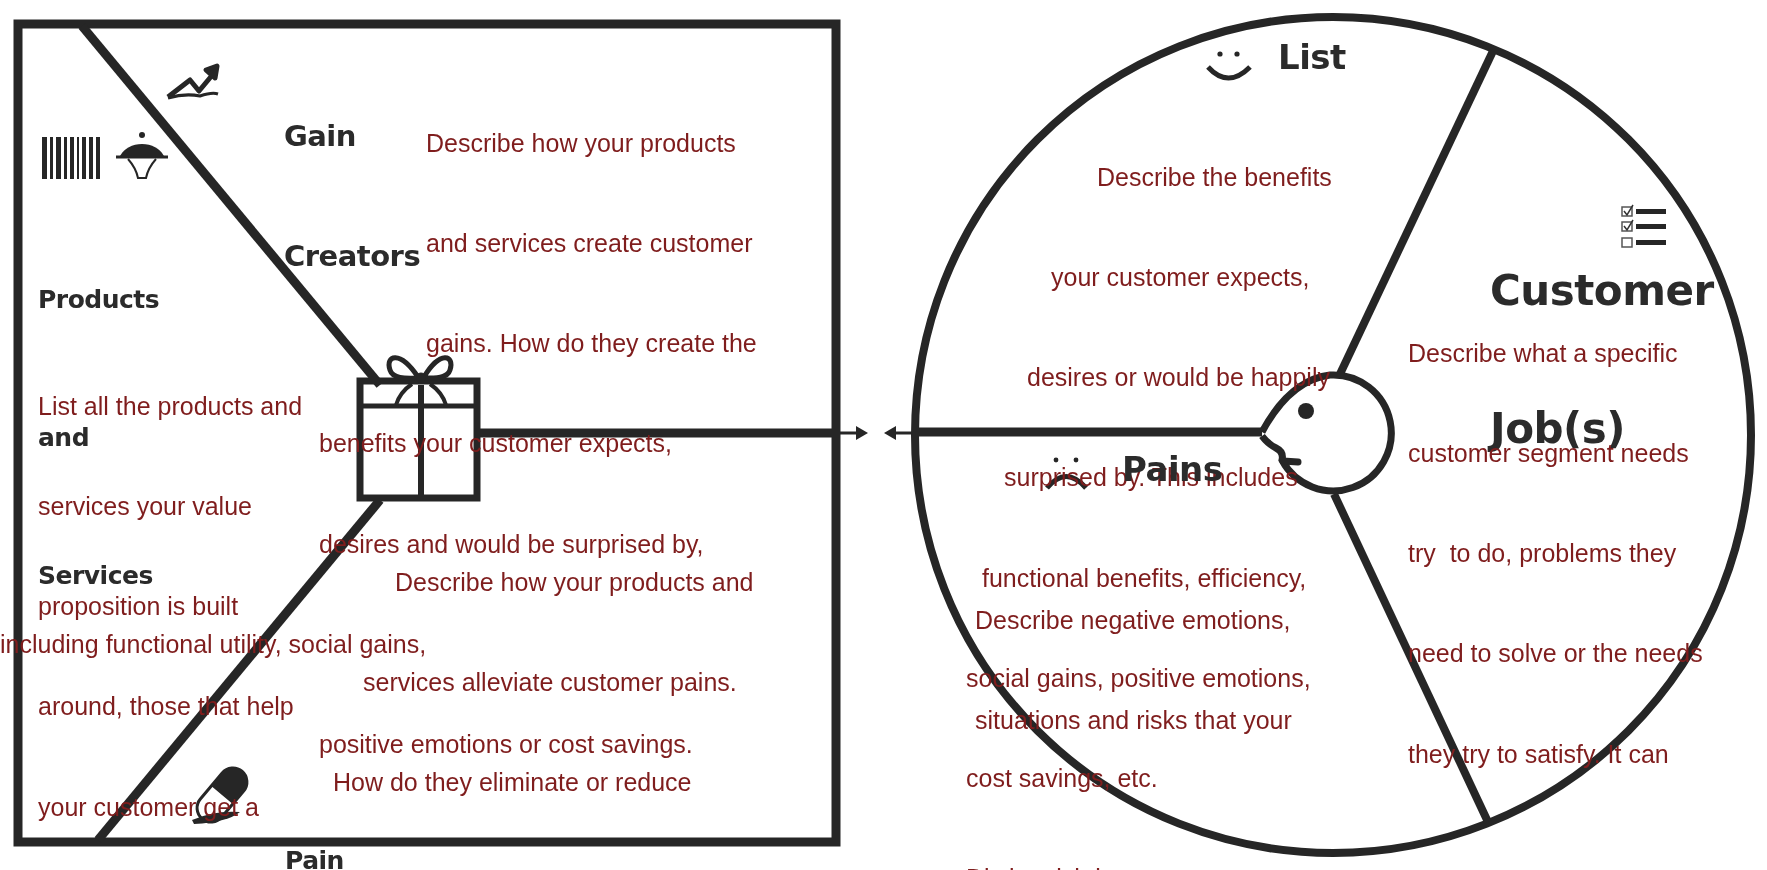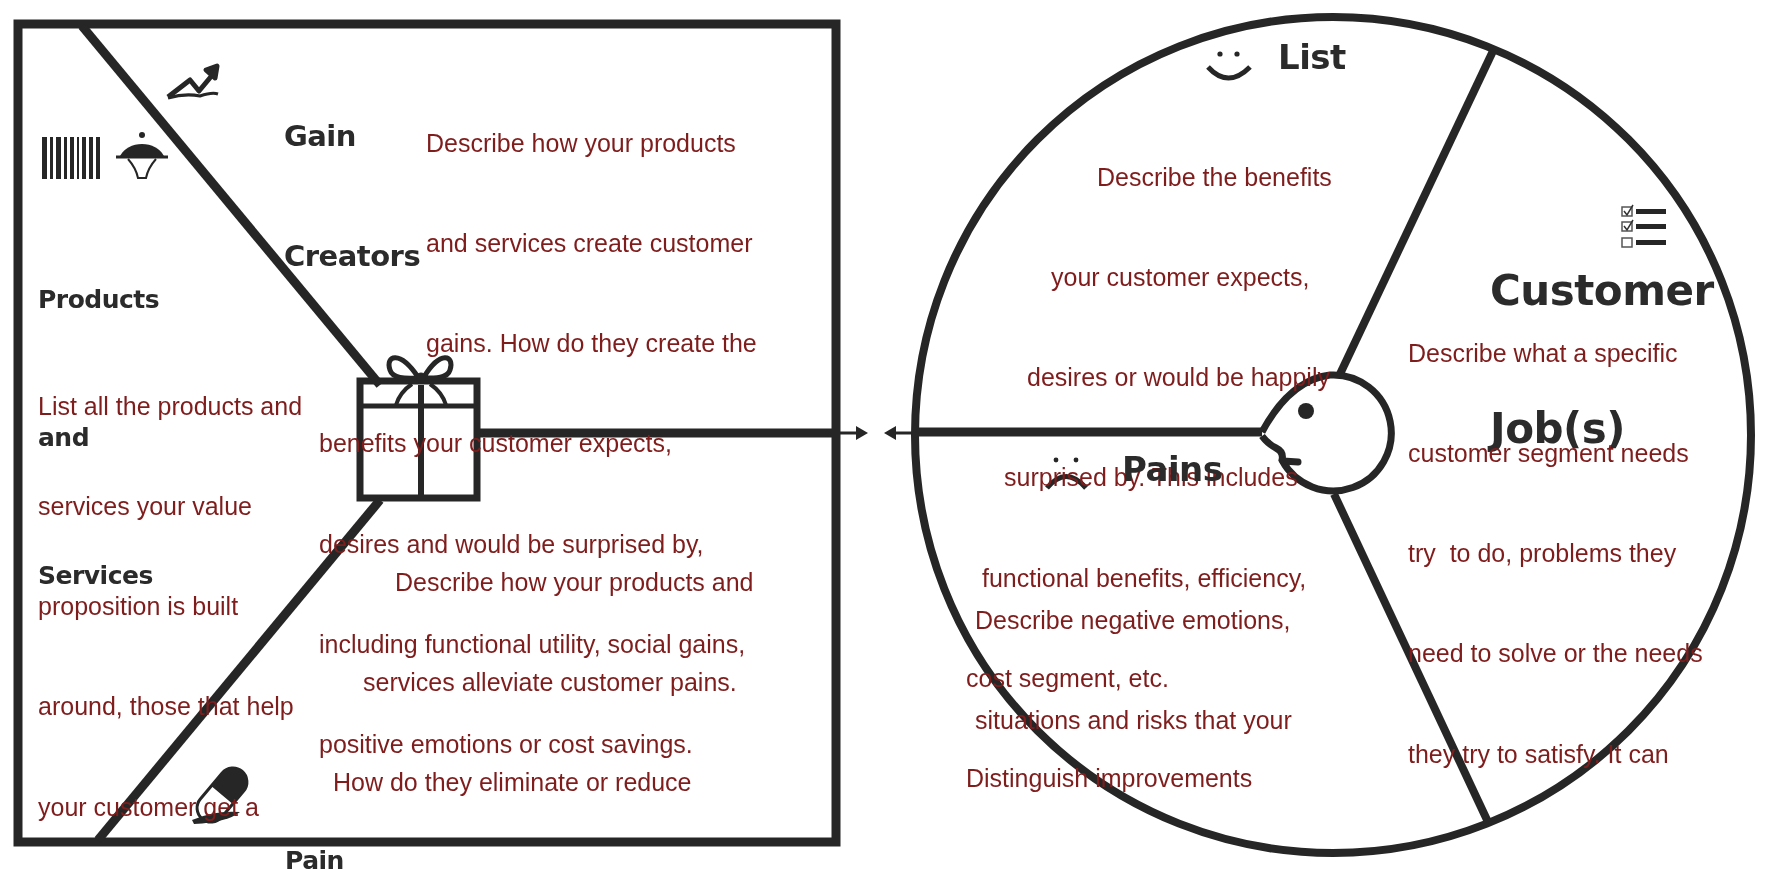--- a/index.html
+++ b/index.html
@@ -119,21 +119,21 @@
   <div>Gain</div>
   <div>Creators</div>
 </div>
 
 <div class="txt" style="left:0; top:60px;">
   <div style="padding-left:426px">Describe how your products</div>
   <div style="padding-left:426px">and services create customer</div>
   <div style="padding-left:426px">gains. How do they create the</div>
   <div style="padding-left:319px">benefits your customer expects,</div>
   <div style="padding-left:319px">desires and would be surprised by,</div>
-  <div style="padding-left:319px">including functional utility, social gains,</div>
+  <div style="">including functional utility, social gains,</div>
   <div style="padding-left:319px">positive emotions or cost savings.</div>
 </div>
 
 <div class="title t-lg" style="left:38px; top:185px;">
   <div>Products</div>
   <div>and</div>
   <div>Services</div>
 </div>
 
 <div class="txt" style="left:38px; top:323px;">
@@ -169,21 +169,22 @@
 </div>
 
 <div class="title t-gain" style="left:1278px; top:40px;">List</div>
 
 <div class="txt" style="left:0; top:94px;">
   <div style="padding-left:1097px">Describe the benefits</div>
   <div style="padding-left:1051px">your customer expects,</div>
   <div style="padding-left:1027px">desires or would be happily</div>
   <div style="padding-left:1004px">surprised by. This includes</div>
   <div style="padding-left:982px">functional benefits, efficiency,</div>
-  <div style="padding-left:966px">cost segment, etc.</div>
+  <div style="padding-left:966px">social gains, positive emotions,</div>
+  <div style="padding-left:966px">cost savings, etc.</div>
   <div style="padding-left:966px">Distinguish improvements</div>
   
 </div>
 
 <div class="title t-md" style="left:1490px; top:176px; font-size:42px; line-height:46px;">
   <div>Customer</div>
   <div>Job(s)</div>
 </div>
 
 <div class="txt" style="left:1408px; top:270px;">

